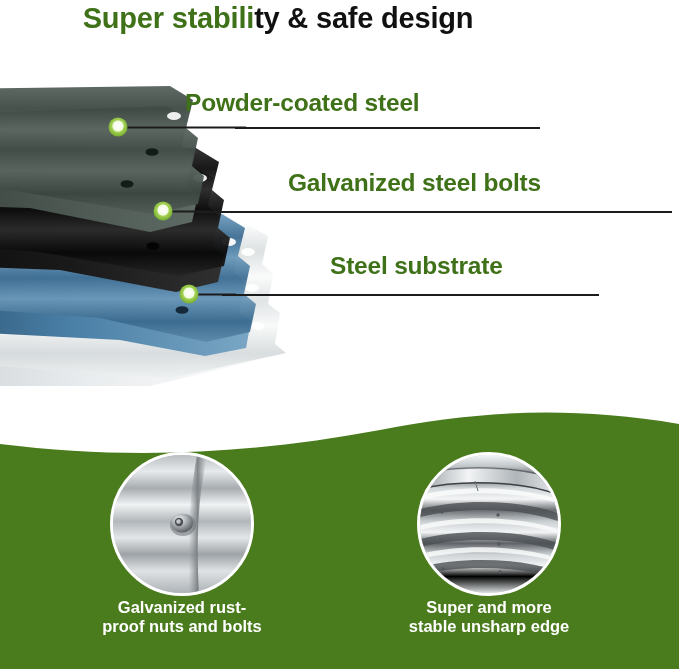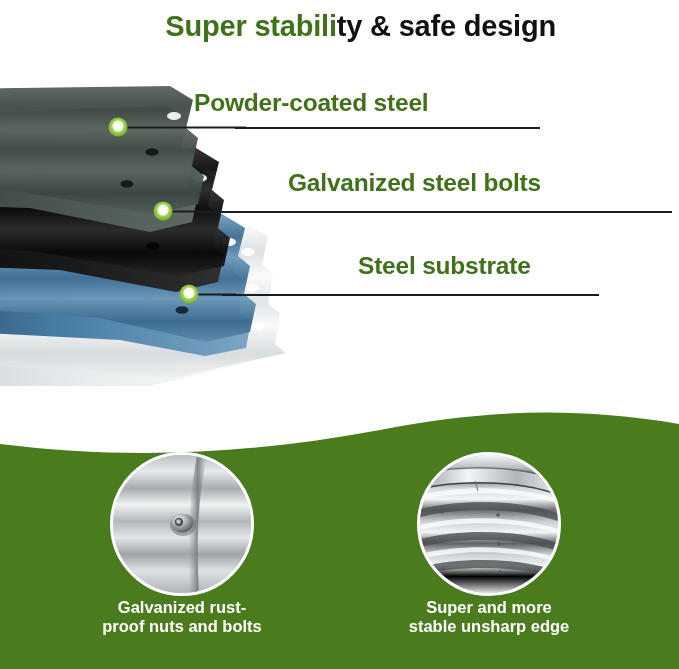--- a/index.html
+++ b/index.html
@@ -11,23 +11,23 @@
   }
   #infographic {
     position: relative;
     width: 679px; height: 669px;
     background: #ffffff;
   }
 
   
   .title {
     position: absolute;
-    left: 0; top: 10px;
+    left: 0; top: 2px;
     width: 556px;
-    text-align: right;
+    text-align: center;
     font-size: 29px;
     font-weight: bold;
     letter-spacing: -0.2px;
     white-space: nowrap;
   }
   .title .green { color: #3f7118; }
   .title .black { color: #111111; }
 
   
   .illustration {
@@ -45,25 +45,25 @@
     font-size: 24.5px;
     font-weight: bold;
     white-space: nowrap;
     letter-spacing: -0.2px;
   }
   .callout-rule {
     position: absolute;
     height: 0;
     border-top: 2.2px solid #1c1c1c;
   }
-  .callout-label.l1 { left: 194px; top: 89px; }
+  .callout-label.l1 { left: 185px; top: 89px; }
   .callout-rule.r1  { left: 235px; top: 127px; width: 305px; }
   .callout-label.l2 { left: 288px; top: 169px; }
   .callout-rule.r2  { left: 196px; top: 211px; width: 476px; }
-  .callout-label.l3 { left: 330px; top: 252px; margin-left: 28px; }
+  .callout-label.l3 { left: 330px; top: 252px; }
   .callout-rule.r3  { left: 222px; top: 294px; width: 377px; }
 
   
   .lower {
     position: absolute;
     left: 0; top: 406px;
     width: 679px; height: 263px;
   }
   .lower .wave { position: absolute; left: 0; top: 0; }
 

